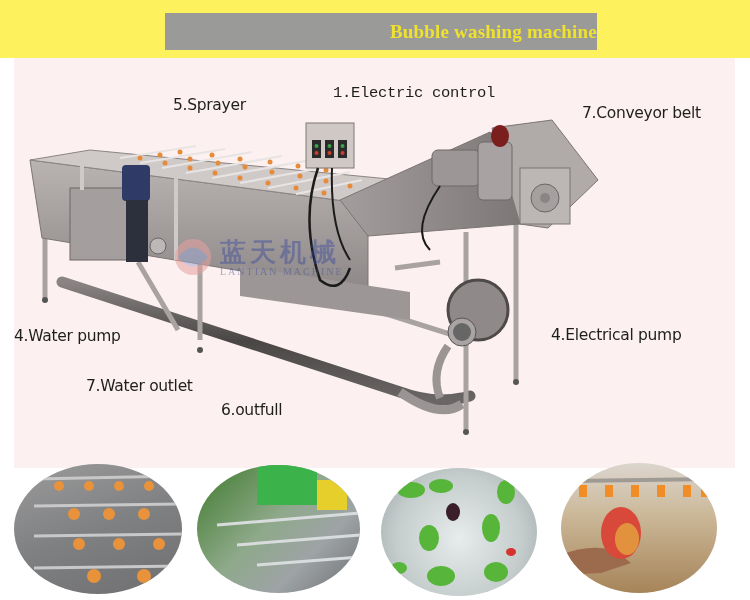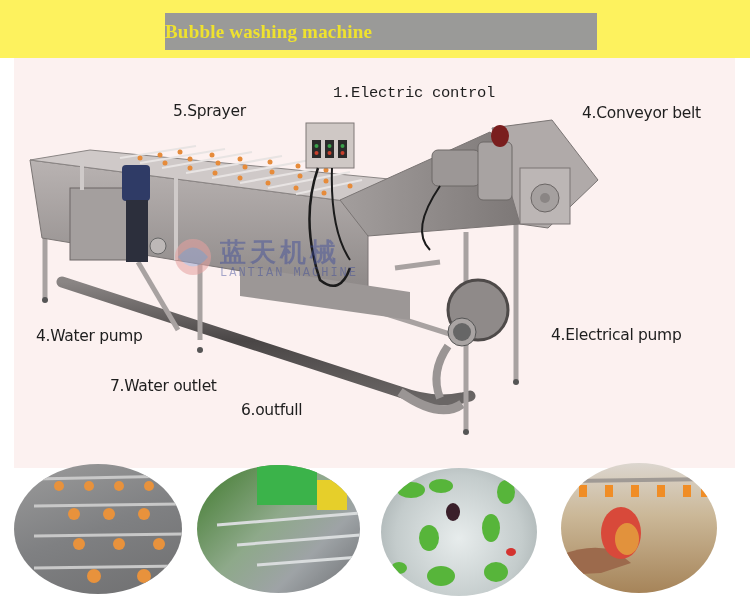--- a/index.html
+++ b/index.html
@@ -1,18 +1,18 @@
 <!DOCTYPE html>
 <html><head>
 <meta charset="utf-8">
 <style>
   html,body{margin:0;padding:0;}
   body{width:750px;height:600px;background:#ffffff;position:relative;overflow:hidden;font-family:"Liberation Sans",sans-serif;}
   .banner{position:absolute;left:0;top:0;width:750px;height:58px;background:#fdf25e;}
-  .title-bar{position:absolute;left:165px;top:13px;width:432px;height:37px;background:#9a9a98;display:flex;align-items:center;justify-content:flex-start;}
+  .title-bar{position:absolute;left:165px;top:13px;width:432px;height:37px;background:#9a9a98;display:flex;align-items:center;justify-content:flex-end;}
   .title-text{font-family:"Liberation Serif",serif;font-weight:bold;font-size:19px;color:#efe22e;letter-spacing:0.2px;}
   .panel{position:absolute;left:14px;top:58px;width:721px;height:410px;background:#fcf1f0;}
   .machine{position:absolute;left:0;top:0;width:750px;height:600px;}
   .label{position:absolute;font-family:"DejaVu Sans",sans-serif;font-size:15.5px;color:#1e1e1e;white-space:nowrap;letter-spacing:-0.3px;}
   .photo{position:absolute;border-radius:50%;overflow:hidden;}
 </style>
 </head>
 <body>
 
 <div class="banner">
@@ -149,30 +149,30 @@
   </g>
 
   <g opacity="0.55">
     <circle cx="193" cy="257" r="18" fill="#e6a1a0"></circle>
     <path d="M178 257 Q193 238 208 257 Q193 276 178 257" fill="#9fa6cf"></path>
   </g>
 </svg>
 
 <div style="position:absolute;left:220px;top:238px;opacity:0.45;color:#3c4a9a;">
   <div style="font-family:'DejaVu Sans',sans-serif;font-weight:bold;font-size:26px;letter-spacing:4px;line-height:28px;">蓝天机械</div>
-  <div style="font-family:Liberation Mono, monospace;font-size:12px;letter-spacing:2px;">LANTIAN MACHINE</div>
+  <div style="font-family:Liberation Serif, serif;font-size:10px;letter-spacing:2px;">LANTIAN MACHINE</div>
 </div>
 
 <div class="label" style="left:333px;top:84px;font-family:Liberation Mono, monospace;">1.Electric control</div>
 <div class="label" style="left:551px;top:326px;">4.Electrical pump</div>
-<div class="label" style="left:582px;top:104px;">4.Conveyor belt</div>
-<div class="label" style="left:36px;top:327px;">4.Water pump</div>
-<div class="label" style="left:173px;top:102px;">5.Sprayer</div>
-<div class="label" style="left:221px;top:401px;margin-left:20px;">6.outfull</div>
-<div class="label" style="left:86px;top:377px;margin-left:24px;">7.Water outlet</div>
+<div class="label" style="left:582px;top:104px;">7.Conveyor belt</div>
+<div class="label" style="left:14px;top:327px;">4.Water pump</div>
+<div class="label" style="left:173px;top:96px;">5.Sprayer</div>
+<div class="label" style="left:221px;top:401px;">6.outfull</div>
+<div class="label" style="left:86px;top:377px;">7.Water outlet</div>
 
 <div class="photo" style="left:14px;top:464px;width:168px;height:130px;background:linear-gradient(160deg,#9b9b9b 0%,#7f8082 50%,#6f6f70 100%);">
   <svg width="168" height="130" viewBox="0 0 168 130">
     <g stroke="#c8c8c8" stroke-width="3">
       <line x1="20" y1="15" x2="168" y2="12"></line>
       <line x1="20" y1="42" x2="168" y2="40"></line>
       <line x1="20" y1="72" x2="168" y2="70"></line>
       <line x1="20" y1="104" x2="168" y2="102"></line>
     </g>
     <g fill="#e8923c">

